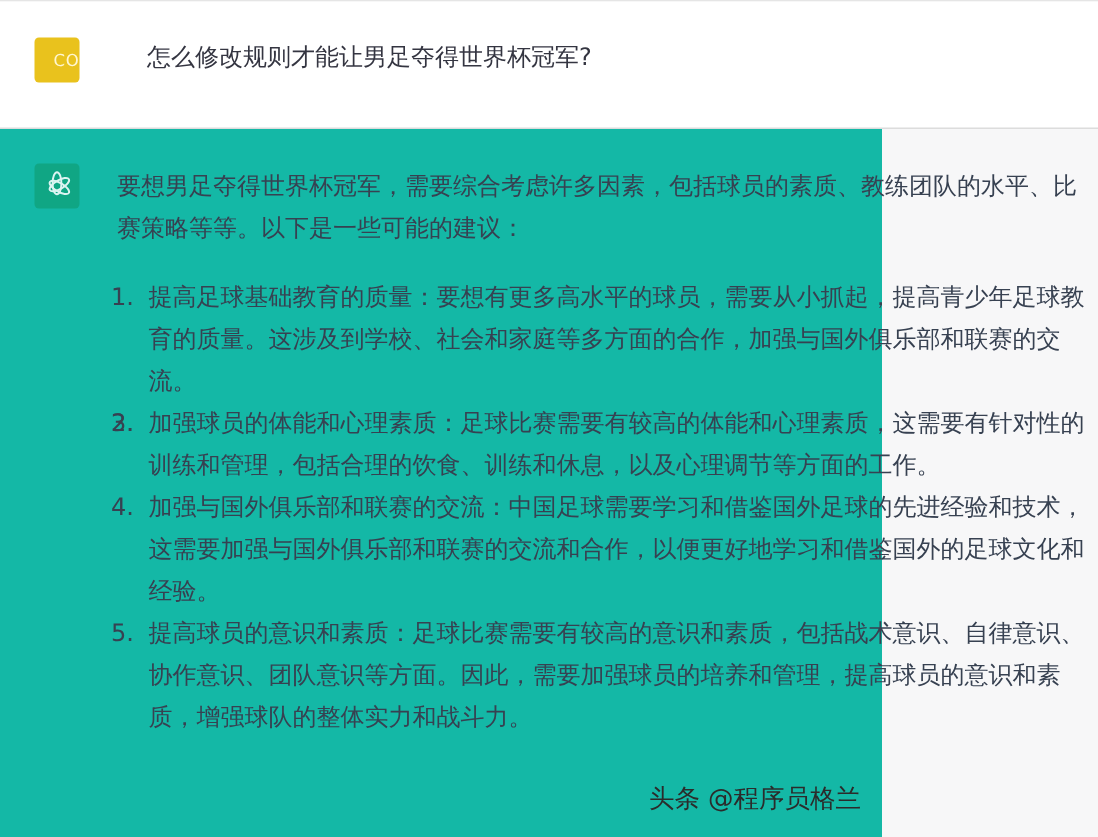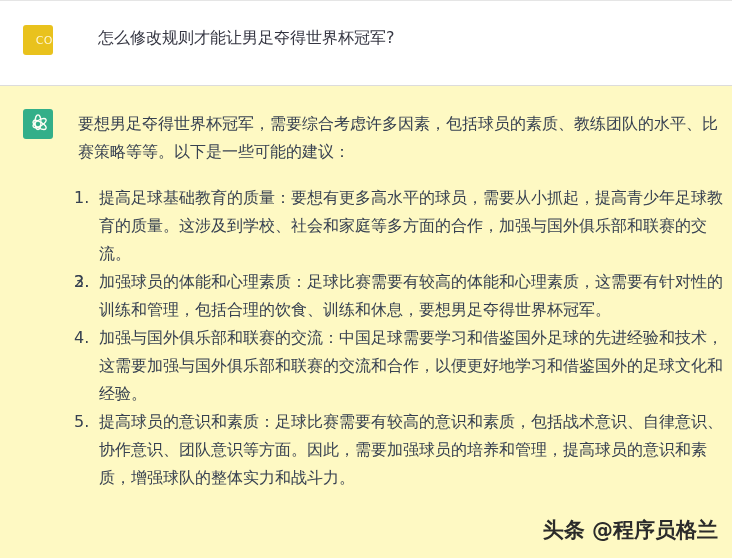--- a/index.html
+++ b/index.html
@@ -15,33 +15,33 @@
   }
   .avatar-user {
     position: absolute; left: 23px; top: 24px; width: 30px; height: 30px;
     border-radius: 3px; background: #e9c21d; color: #fff6d0;
     font-size: 11px; display: flex; align-items: center; justify-content: flex-end;
     letter-spacing: 0.5px;
   }
   .user-text {
     position: absolute; left: 78px; top: 26px; font-size: 16px; line-height: 22px; color: #343541; margin-left: 20px;
   }
-  .assistant-msg { position: absolute; left: 0; top: 86px; width: 732px; height: 472px; background: #fef9c3; }
+  .assistant-msg { position: absolute; left: 0; top: 86px; width: 588px; height: 472px; background: #14b8a6; }
   .avatar-bot {
     position: absolute; left: 23px; top: 23px; width: 30px; height: 30px;
     border-radius: 3px; background: #10a37f; opacity: 0.85;
     display: flex; align-items: center; justify-content: center;
   }
   .bot-body { position: absolute; left: 78px; top: 24px; width: 650px; font-size: 16px; line-height: 28px; color: #374151; }
   .intro { margin: 0 0 18px 0; }
   ol.list { margin: 0; padding: 0; list-style: none; }
   ol.list li { position: relative; padding-left: 21px; margin: 0; }
   .num { position: absolute; left: -4px; top: 0; color: #374151; }
   .watermark {
-    position: absolute; right: 14px; bottom: 14px; font-size: 21px; color: #2b2b2b; font-weight: bold;
+    position: absolute; right: 14px; bottom: 14px; font-size: 17px; color: #2b2b2b;
   }
 </style>
 </head>
 <body>
 
 <div class="top-border"></div>
 
 <div class="user-msg">
   <div class="avatar-user">
     <span>CO</span>
@@ -64,21 +64,21 @@
     <ol class="list">
       <li>
         <span class="num">1.</span>
         <span>提高足球基础教育的质量：要想有更多高水平的球员，需要从小抓起，提高青少年足球教育的质量。这涉及到学校、社会和家庭等多方面的合作，加强与国外俱乐部和联赛的交流。</span>
       </li>
       <li>
         <span class="num">2.</span>
       </li>
       <li>
         <span class="num">3.</span>
-        <span>加强球员的体能和心理素质：足球比赛需要有较高的体能和心理素质，这需要有针对性的训练和管理，包括合理的饮食、训练和休息，要想男足夺得世界杯冠军。</span>
+        <span>加强球员的体能和心理素质：足球比赛需要有较高的体能和心理素质，这需要有针对性的训练和管理，包括合理的饮食、训练和休息，以及心理调节等方面的工作。</span>
       </li>
       <li>
         <span class="num">4.</span>
         <span>加强与国外俱乐部和联赛的交流：中国足球需要学习和借鉴国外足球的先进经验和技术，这需要加强与国外俱乐部和联赛的交流和合作，以便更好地学习和借鉴国外的足球文化和经验。</span>
       </li>
       <li>
         <span class="num">5.</span>
         <span>提高球员的意识和素质：足球比赛需要有较高的意识和素质，包括战术意识、自律意识、协作意识、团队意识等方面。因此，需要加强球员的培养和管理，提高球员的意识和素质，增强球队的整体实力和战斗力。</span>
       </li>
     </ol>

